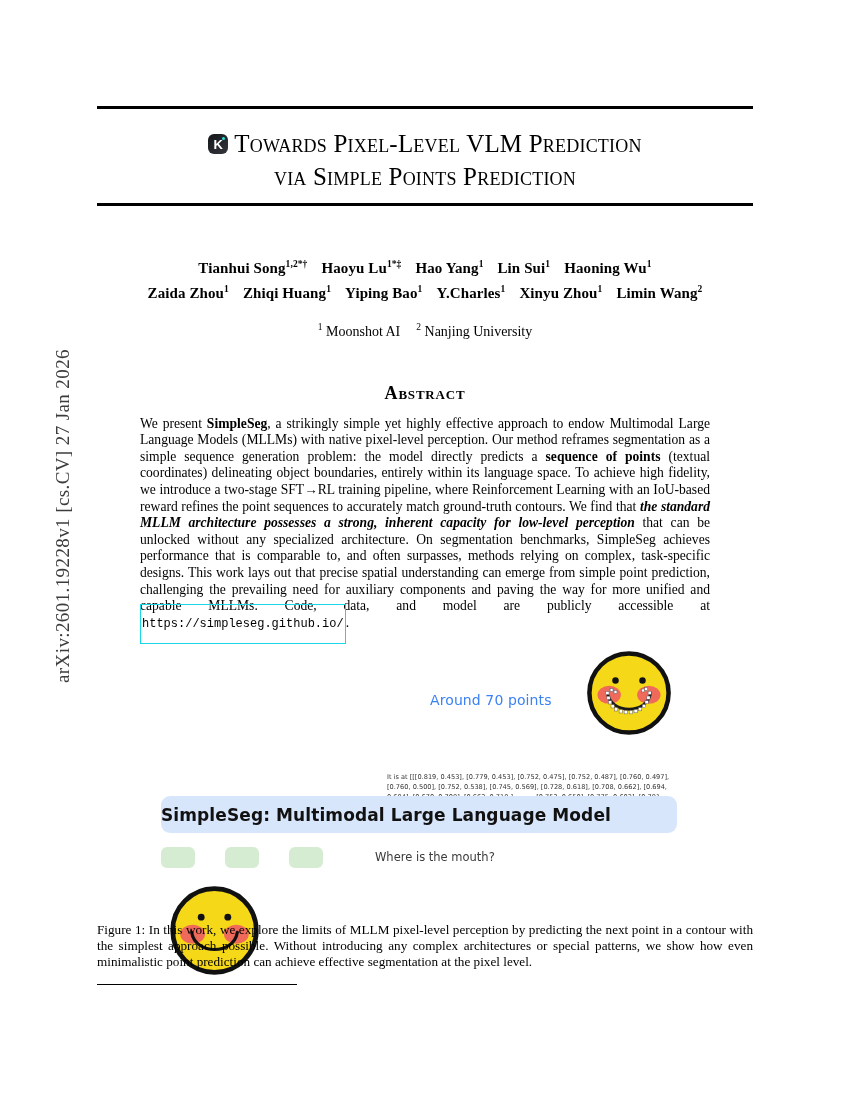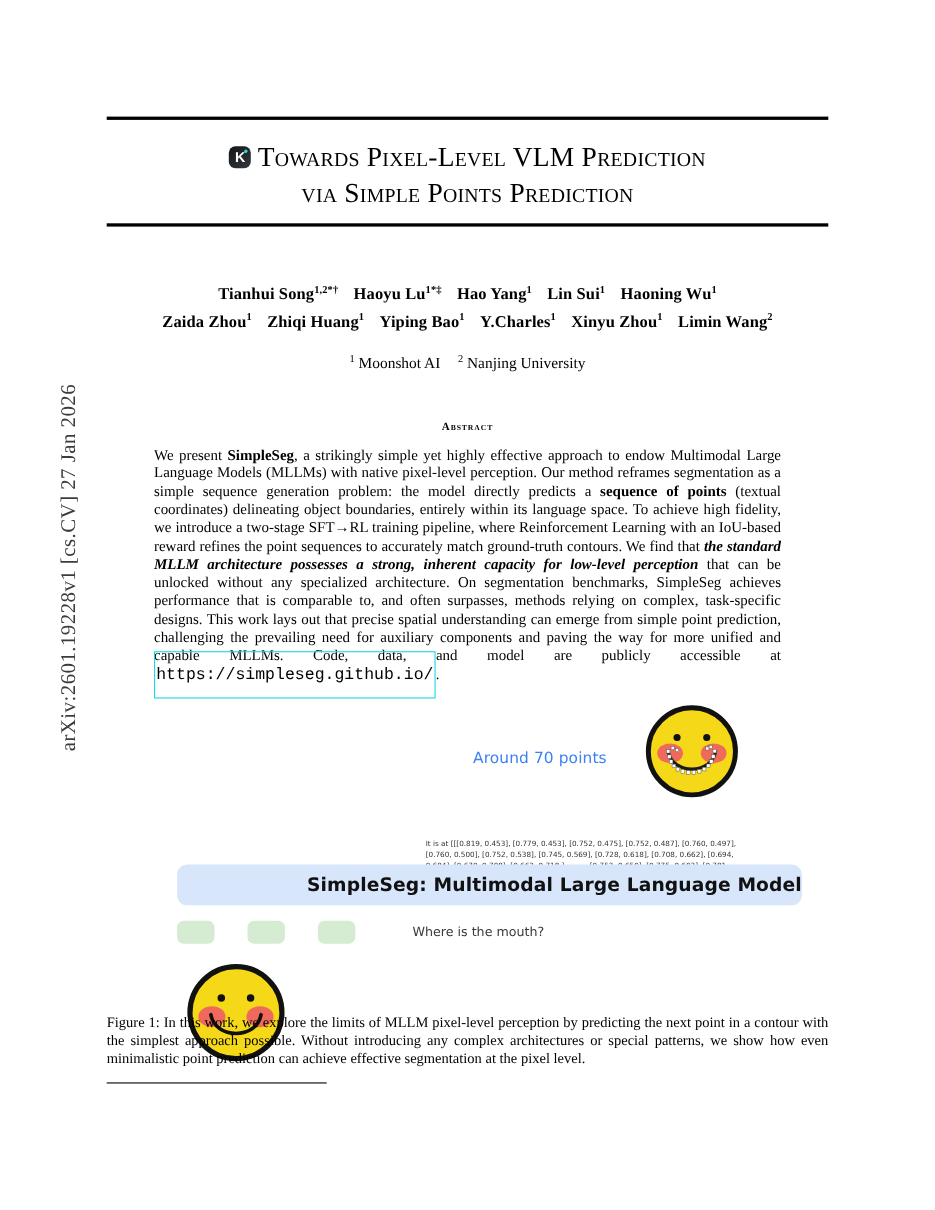--- a/index.html
+++ b/index.html
@@ -119,37 +119,37 @@
   #affiliations sup { font-size: 9.5px; vertical-align: super; }
   #affiliations .aff-sep { display: inline-block; width: 16px; }
 
   
   #abstract-block {
     margin: 42px auto 0 auto;
     width: 570px;
   }
   #abstract-heading {
     text-align: center;
-    font-size: 10px;
+    font-size: 18px;
     font-variant: small-caps;
     font-weight: bold;
     letter-spacing: 0.8px;
     margin-bottom: 12px;
   }
   #abstract-text {
     font-size: 13.6px;
     line-height: 16.6px;
     text-align: justify;
     text-justify: inter-word;
   }
   #abstract-text b { font-weight: bold; font-family: Liberation Serif, serif; }
   #abstract-text i.bi { font-weight: bold; font-style: italic; }
   .url-box {
     font-family: "Liberation Mono", monospace;
-    font-size: 15px;
+    font-size: 12px;
     border: 1px solid #18d8e8;
     padding: 12px 1px;
     color: #000;
     text-decoration: none;
     white-space: nowrap;
   }
 
   
   #figure-area {
     position: relative;
@@ -187,27 +187,27 @@
     text-align: left;
     word-spacing: 0px;
     margin-top: 33px;
   }
 
   
   #model-banner {
     position: absolute;
     left: 64px;
     top: 148px;
-    width: 568px;
+    width: 516px;
     height: 37px;
     background: #d8e6fb;
     border-radius: 9px;
     display: flex;
     align-items: center;
-    justify-content: flex-end;
+    justify-content: flex-start;
   }
   #model-banner-label {
     font-family: "DejaVu Sans", sans-serif;
     font-weight: bold;
     font-size: 17px;
     color: #111111;
     letter-spacing: 0.1px;
     white-space: nowrap;
   }
 

